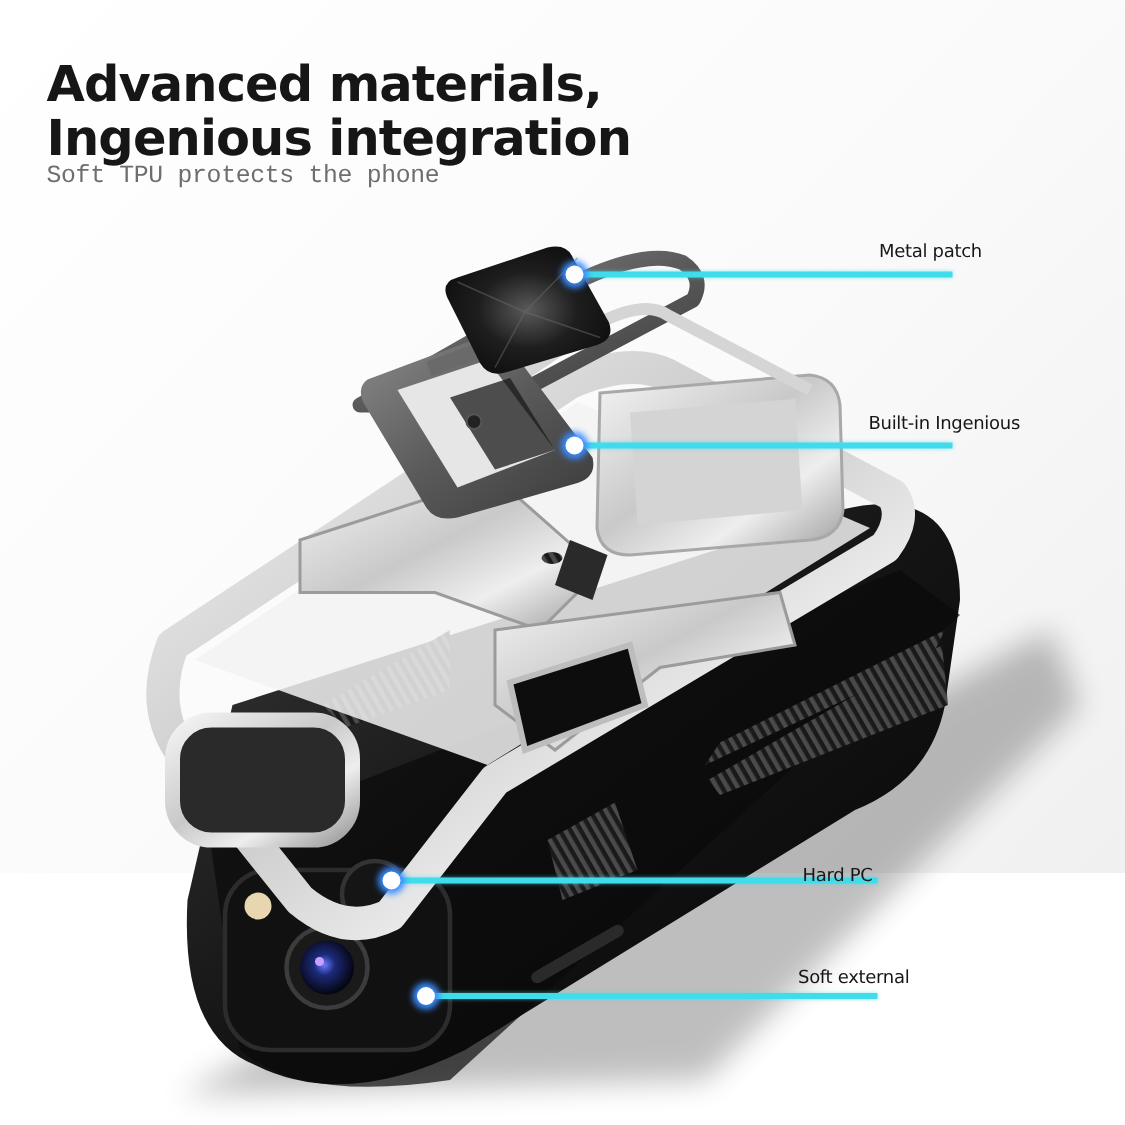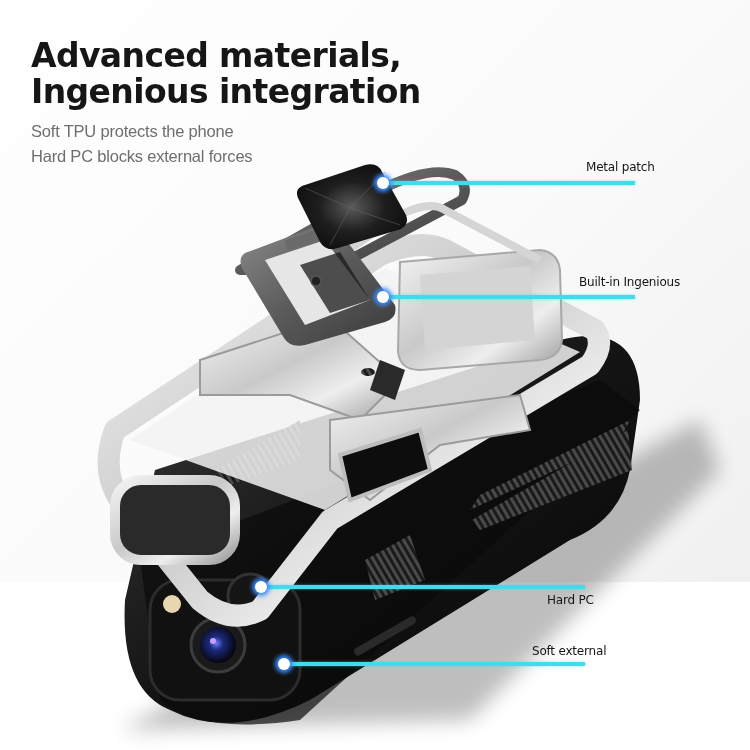--- a/index.html
+++ b/index.html
@@ -1,40 +1,39 @@
 <!DOCTYPE html>
 <html><head>
 <meta charset="utf-8">
 <style>
   html, body { margin:0; padding:0; }
   body { width:750px; height:750px; overflow:hidden; background:#ffffff; position:relative; font-family:"DejaVu Sans", sans-serif; }
   .stage { position:absolute; left:0; top:0; width:750px; height:582px; background:linear-gradient(135deg,#ffffff 0%,#fafafa 55%,#f0f0f0 100%); }
   .headline { position:absolute; left:31px; top:38px; margin:0; font-family:"DejaVu Sans", sans-serif; font-weight:bold; font-size:33px; line-height:36px; color:#161616; letter-spacing:-0.6px; }
   .headline span { display:block; }
-  .subtext { position:absolute; left:31px; top:119px; font-family:Liberation Sans, sans-serif; font-weight:normal; font-size:16.5px; line-height:25px; color:#6e6e6e; letter-spacing:-0.2px; }
+  .subtext { position:absolute; left:31px; top:104px; font-family:Liberation Mono, monospace; font-weight:normal; font-size:16.5px; line-height:25px; color:#6e6e6e; letter-spacing:-0.2px;text-align:right; }
   .subtext span { display:block; }
   .product { position:absolute; left:0; top:0; width:750px; height:750px; }
   .callout { position:absolute; height:4px; }
   .callout .line { position:absolute; left:0; right:0; top:0; height:4px; background:#41dcec; box-shadow:0 0 3px rgba(65,220,236,.6); }
   .callout .dot { position:absolute; left:-6px; top:-4px; width:12px; height:12px; border-radius:50%; background:#ffffff; box-shadow:0 0 4px 3px #3a8cff; }
   .callout-label { position:absolute; font-family:"DejaVu Sans", sans-serif; font-size:12px; color:#161616; white-space:nowrap; letter-spacing:-0.2px; }
 </style>
 </head>
 <body>
 
 <div class="stage">
 
   <h1 class="headline">
     <span>Advanced materials,</span>
     <span>Ingenious integration</span>
   </h1>
 
   <div class="subtext">
     <span>Soft TPU protects the phone</span>
-    <span>Hard PC blocks external forces</span>
   </div>
 
   <svg class="product" viewBox="0 0 750 750" xmlns="http://www.w3.org/2000/svg">
     <defs>
       <linearGradient id="metal" x1="0" y1="0" x2="1" y2="1">
         <stop offset="0" stop-color="#f4f4f4"></stop>
         <stop offset="0.45" stop-color="#c9c9c9"></stop>
         <stop offset="0.7" stop-color="#eeeeee"></stop>
         <stop offset="1" stop-color="#9a9a9a"></stop>
       </linearGradient>
@@ -130,21 +129,21 @@
   <div class="callout" style="left:383px; top:295px; width:252px;">
     <div class="line"></div>
     <div class="dot"></div>
   </div>
   <div class="callout-label" style="left:579px; top:275px;">Built-in Ingenious</div>
 
   <div class="callout" style="left:261px; top:585px; width:324px;">
     <div class="line"></div>
     <div class="dot"></div>
   </div>
-  <div class="callout-label" style="left:535px; top:593px;margin-left:12px;">Hard PC</div>
+  <div class="callout-label" style="left:535px; top:576px;">Hard PC</div>
 
   <div class="callout" style="left:284px; top:662px; width:301px;">
     <div class="line"></div>
     <div class="dot"></div>
   </div>
   <div class="callout-label" style="left:532px; top:644px;">Soft external</div>
 
 </div>
 
 </body></html>

